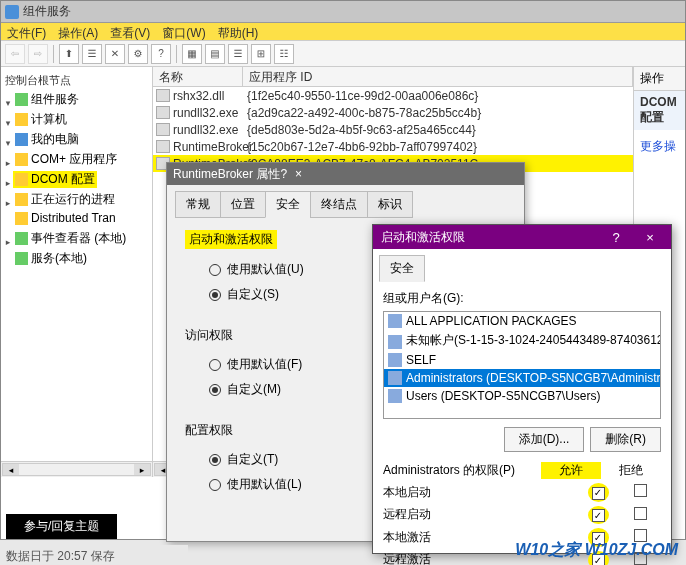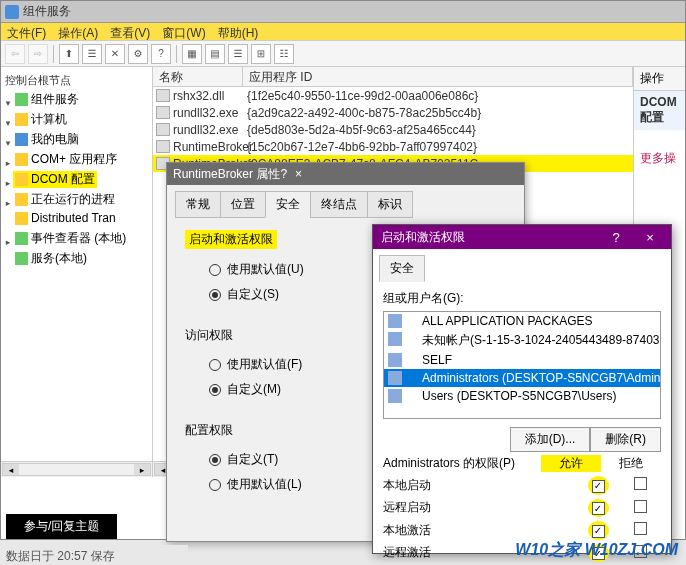--- a/index.html
+++ b/index.html
@@ -31,21 +31,21 @@
 .list-b{overflow:hidden}
 .row{display:flex;height:17px;align-items:center}
 .row.sel{background:#fff200}
 .row .ic{width:14px;height:13px;margin:0 3px;background:#ddd;border:1px solid #aaa}
 .row .n{width:74px;color:#333}
 .row .id{flex:1;color:#333;overflow:hidden}
 .actions{width:52px;border-left:1px solid #ccc;background:#fff}
 .actions-h{padding:3px 6px;border-bottom:1px solid #ccc;background:#f5f5f5}
 .act-item{padding:4px 6px;color:#333}
 .act-item.hd{background:#edf3fb;font-weight:bold}
-.act-link{color:#be185d;padding:20px 6px;cursor:pointer}
+.act-link{color:#1d4ed8;padding:8px 6px;cursor:pointer}
 .hscroll{height:16px;border-top:1px solid #ccc;background:#f0f0f0;display:flex}
 .sbar{flex:1;border:1px solid #ccc;margin:1px;display:flex}
 .sbar .btn{width:16px;background:#ddd;text-align:center;font-size:9px;line-height:12px}
 .status{position:absolute;left:0;bottom:0;height:20px;width:188px;padding:3px 6px;color:#555;background:#e8e8e8}
 .reply{position:absolute;left:6px;bottom:26px;background:#000000;color:#fff;padding:4px 18px;cursor:pointer}
 
 
 .dlg1{position:absolute;left:166px;top:162px;width:359px;height:380px;background:#f0f0f0;border:1px solid #888;box-shadow:2px 2px 8px rgba(0,0,0,.3)}
 .dlg1 .ttl{height:22px;background:#6c6c6c;color:#fff;display:flex;align-items:center;padding:0 6px;justify-content:flex-start}
 .dlg1 .ttl .r{display:flex;gap:8px}
@@ -60,24 +60,24 @@
 .grp-sep{height:18px}
 
 
 .dlg2{position:absolute;left:372px;top:224px;width:300px;height:330px;background:#fff;border:1px solid #555;box-shadow:2px 2px 10px rgba(0,0,0,.4)}
 .dlg2 .ttl{height:24px;background:#7a0080;color:#fff;display:flex;align-items:center;justify-content:space-between;padding:0 4px}
 .dlg2 .ttl .l{padding-left:4px}
 .dlg2 .ttl .r span{display:inline-block;width:34px;text-align:center;font-size:13px;cursor:pointer}
 .dlg2 .tabs{padding:6px 6px 0}
 .dlg2 .tabbody{padding:8px 10px}
 .ulist{border:1px solid #999;height:108px;margin:4px 0 8px;overflow:hidden}
-.urow{display:flex;align-items:flex-start;gap:20px;padding:2px 4px;white-space:nowrap;overflow:hidden}
+.urow{display:flex;align-items:flex-end;gap:4px;padding:2px 4px;white-space:nowrap;overflow:hidden}
 .urow.sel{background:#0078d7;color:#fff}
 .uic{width:14px;height:14px;background:#8ad;flex-shrink:0}
-.btnrow{display:flex;justify-content:flex-end;margin-bottom:1px}
+.btnrow{display:flex;justify-content:flex-end;gap:6px;margin-bottom:8px}
 .wbtn{padding:3px 14px;border:1px solid #999;background:#f5f5f5;cursor:pointer}
 .perm-h{display:flex;font-size:11px;padding:2px 0}
 .perm-h .pn{flex:1}.perm-h .pc{width:60px;text-align:center}
 .perm-h .pc.hl{background:#fff200}
 .perm-r{display:flex;align-items:center;padding:2px 0}
 .perm-r .pn{flex:1}.perm-r .pc{width:42px;text-align:center}
 .cb{width:13px;height:13px;border:1px solid #555;display:inline-flex;align-items:center;justify-content:center;font-size:10px;line-height:10px}
 .cb.on{background:#fff;color:#000}
 .cb.on::after{content:"✓"}
 .cbwrap.hl{background:#fff200;display:inline-block;padding:2px 4px;border-radius:50%}

